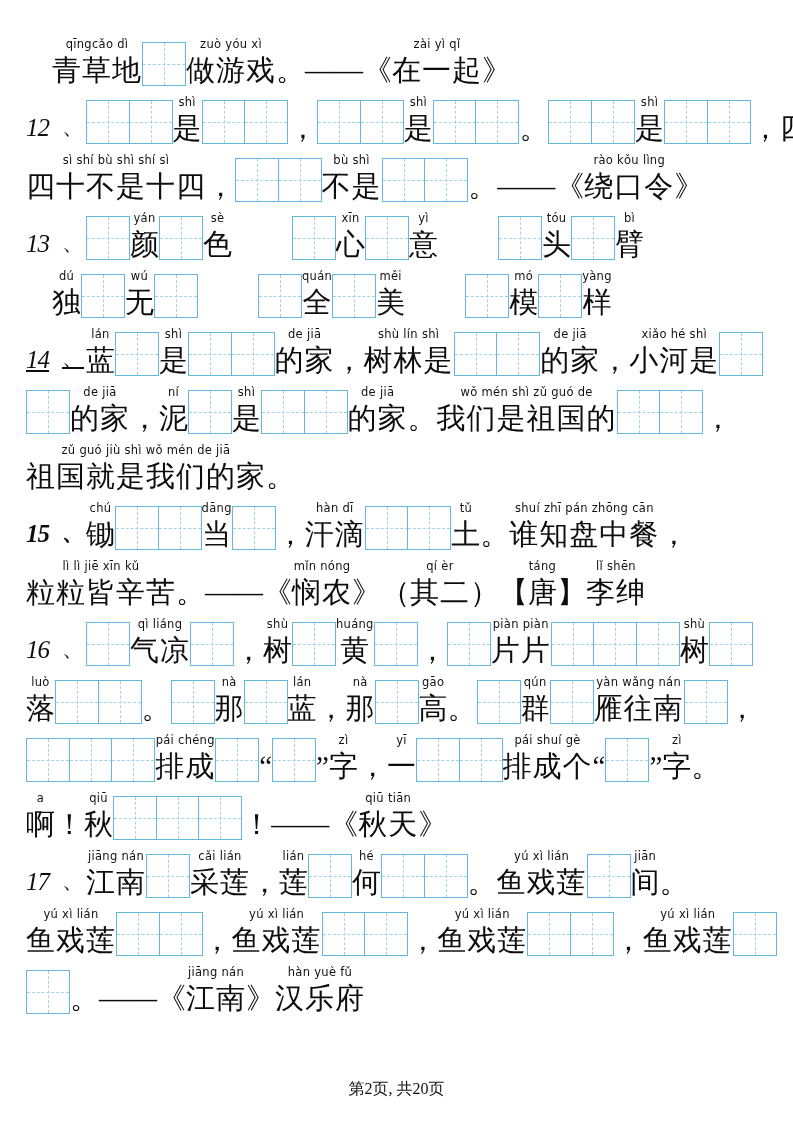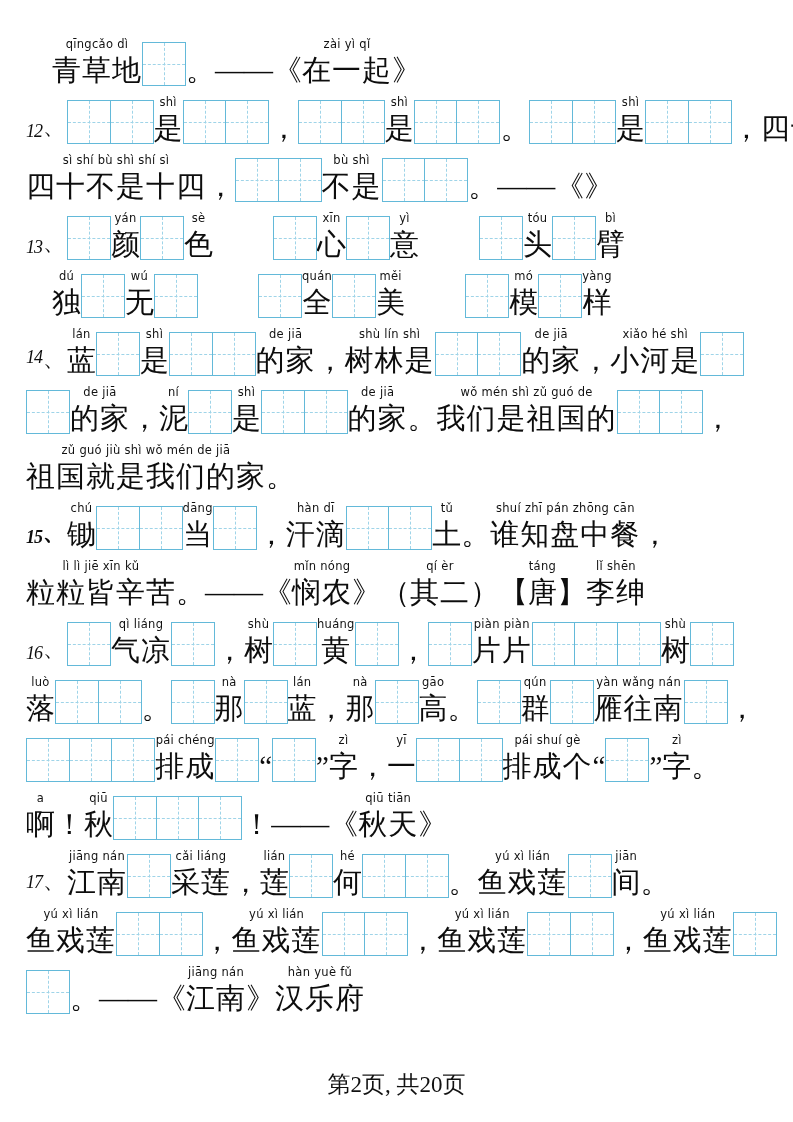--- a/index.html
+++ b/index.html
@@ -28,24 +28,24 @@
     align-items: flex-end;
     flex-wrap: nowrap;
     height: 58px;
     white-space: nowrap;
   }
 
   
   .num {
     font-family: "Liberation Serif", serif;
     font-style: italic;
-    font-size: 18px;
+    font-size: 25px;
     line-height: 1;
     padding-bottom: 4px;
-    margin-right: 1px;
+    margin-right: 13px;
     letter-spacing: -1px;
   }
   .numdot {
     font-size: 22px;
     line-height: 1;
     padding-bottom: 6px;
     margin-right: 2px;
   }
 
   
@@ -124,40 +124,44 @@
 
   .indent { width: 26px; flex: 0 0 26px; }
 
   
   #footer {
     position: absolute;
     left: 0; right: 0;
     bottom: 22px;
     text-align: center;
     font-family: "Liberation Serif", "DejaVu Serif", serif;
-    font-size: 23px;
+    font-size: 16px;
     color: #111;
   }
 </style>
 </head>
 <body>
 
 <div id="sheet">
   <div id="lines-root">
       <div class="line">
         <span class="indent"></span>
         <span class="ch run">
           <span class="py">qīngcǎo dì</span>
           <span class="hz">青草地</span>
         </span>
         <span class="boxwrap">
           <span class="bgrp">
             <span class="gbox"></span>
           </span>
         </span>
+        <span class="ch run">
+          <span class="py">zuò yóu xì</span>
+          <span class="hz">做游戏</span>
+        </span>
         <span class="punc">。</span>
         <span class="punc">——</span>
         <span class="punc">《</span>
         <span class="ch run">
           <span class="py">zài yì qǐ</span>
           <span class="hz">在一起</span>
         </span>
         <span class="punc">》</span>
       </div>
       <div class="line">
@@ -238,20 +242,24 @@
         </span>
         <span class="boxwrap">
           <span class="bgrp">
             <span class="gbox"></span>
             <span class="gbox"></span>
           </span>
         </span>
         <span class="punc">。</span>
         <span class="punc">——</span>
         <span class="punc">《</span>
+        <span class="ch run">
+          <span class="py">rào kǒu lìng</span>
+          <span class="hz">绕口令</span>
+        </span>
         <span class="punc">》</span>
       </div>
       <div class="line">
         <span style="display: inline-flex; align-items: flex-end;">
           <span class="num">13</span>
           <span class="numdot">、</span>
         </span>
         <span class="boxwrap">
           <span class="bgrp">
             <span class="gbox"></span>
@@ -362,21 +370,21 @@
           <span class="bgrp">
             <span class="gbox"></span>
           </span>
         </span>
         <span class="ch">
           <span class="py">yàng</span>
           <span class="hz">样</span>
         </span>
       </div>
       <div class="line">
-        <span style="display: inline-flex; align-items: flex-start;">
+        <span style="display: inline-flex; align-items: flex-start; text-decoration: underline;">
           <span class="num">14</span>
           <span class="numdot">、</span>
         </span>
         <span class="ch">
           <span class="py">lán</span>
           <span class="hz">蓝</span>
         </span>
         <span class="boxwrap">
           <span class="bgrp">
             <span class="gbox"></span>
@@ -777,21 +785,21 @@
         <span class="ch run">
           <span class="py">jiāng nán</span>
           <span class="hz">江南</span>
         </span>
         <span class="boxwrap">
           <span class="bgrp">
             <span class="gbox"></span>
           </span>
         </span>
         <span class="ch run">
-          <span class="py">cǎi liáng</span>
+          <span class="py">cǎi lián</span>
           <span class="hz">采莲</span>
         </span>
         <span class="punc">，</span>
         <span class="ch">
           <span class="py">lián</span>
           <span class="hz">莲</span>
         </span>
         <span class="boxwrap">
           <span class="bgrp">
             <span class="gbox"></span>

